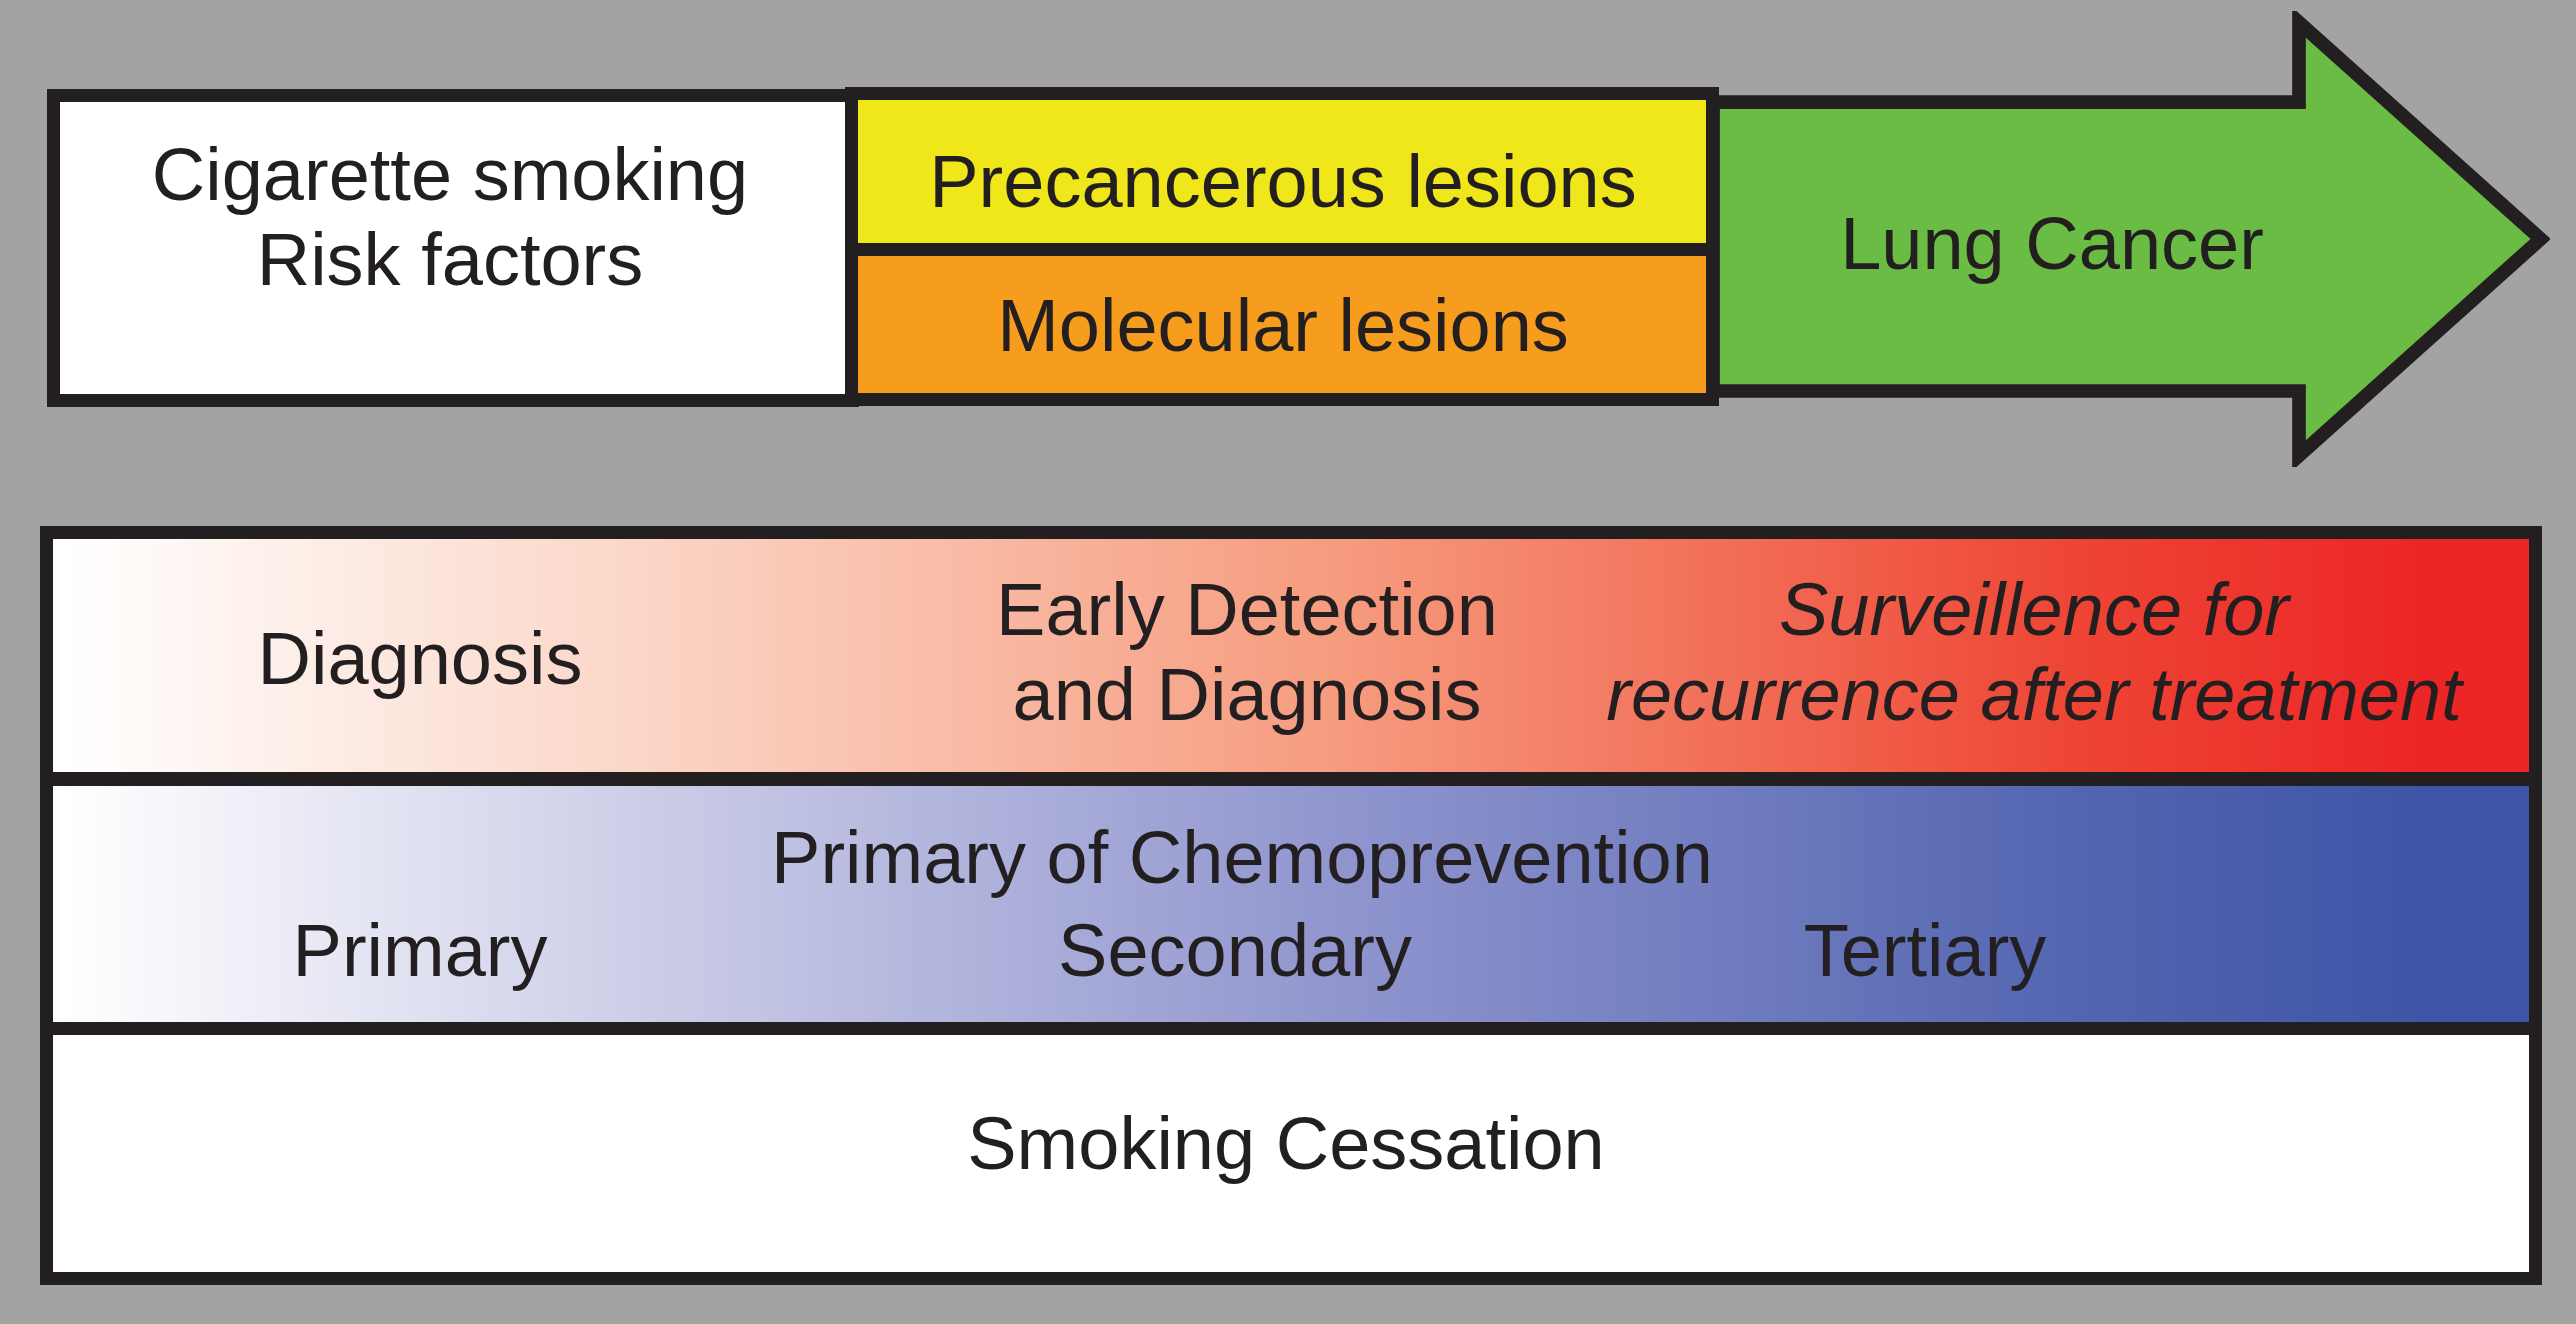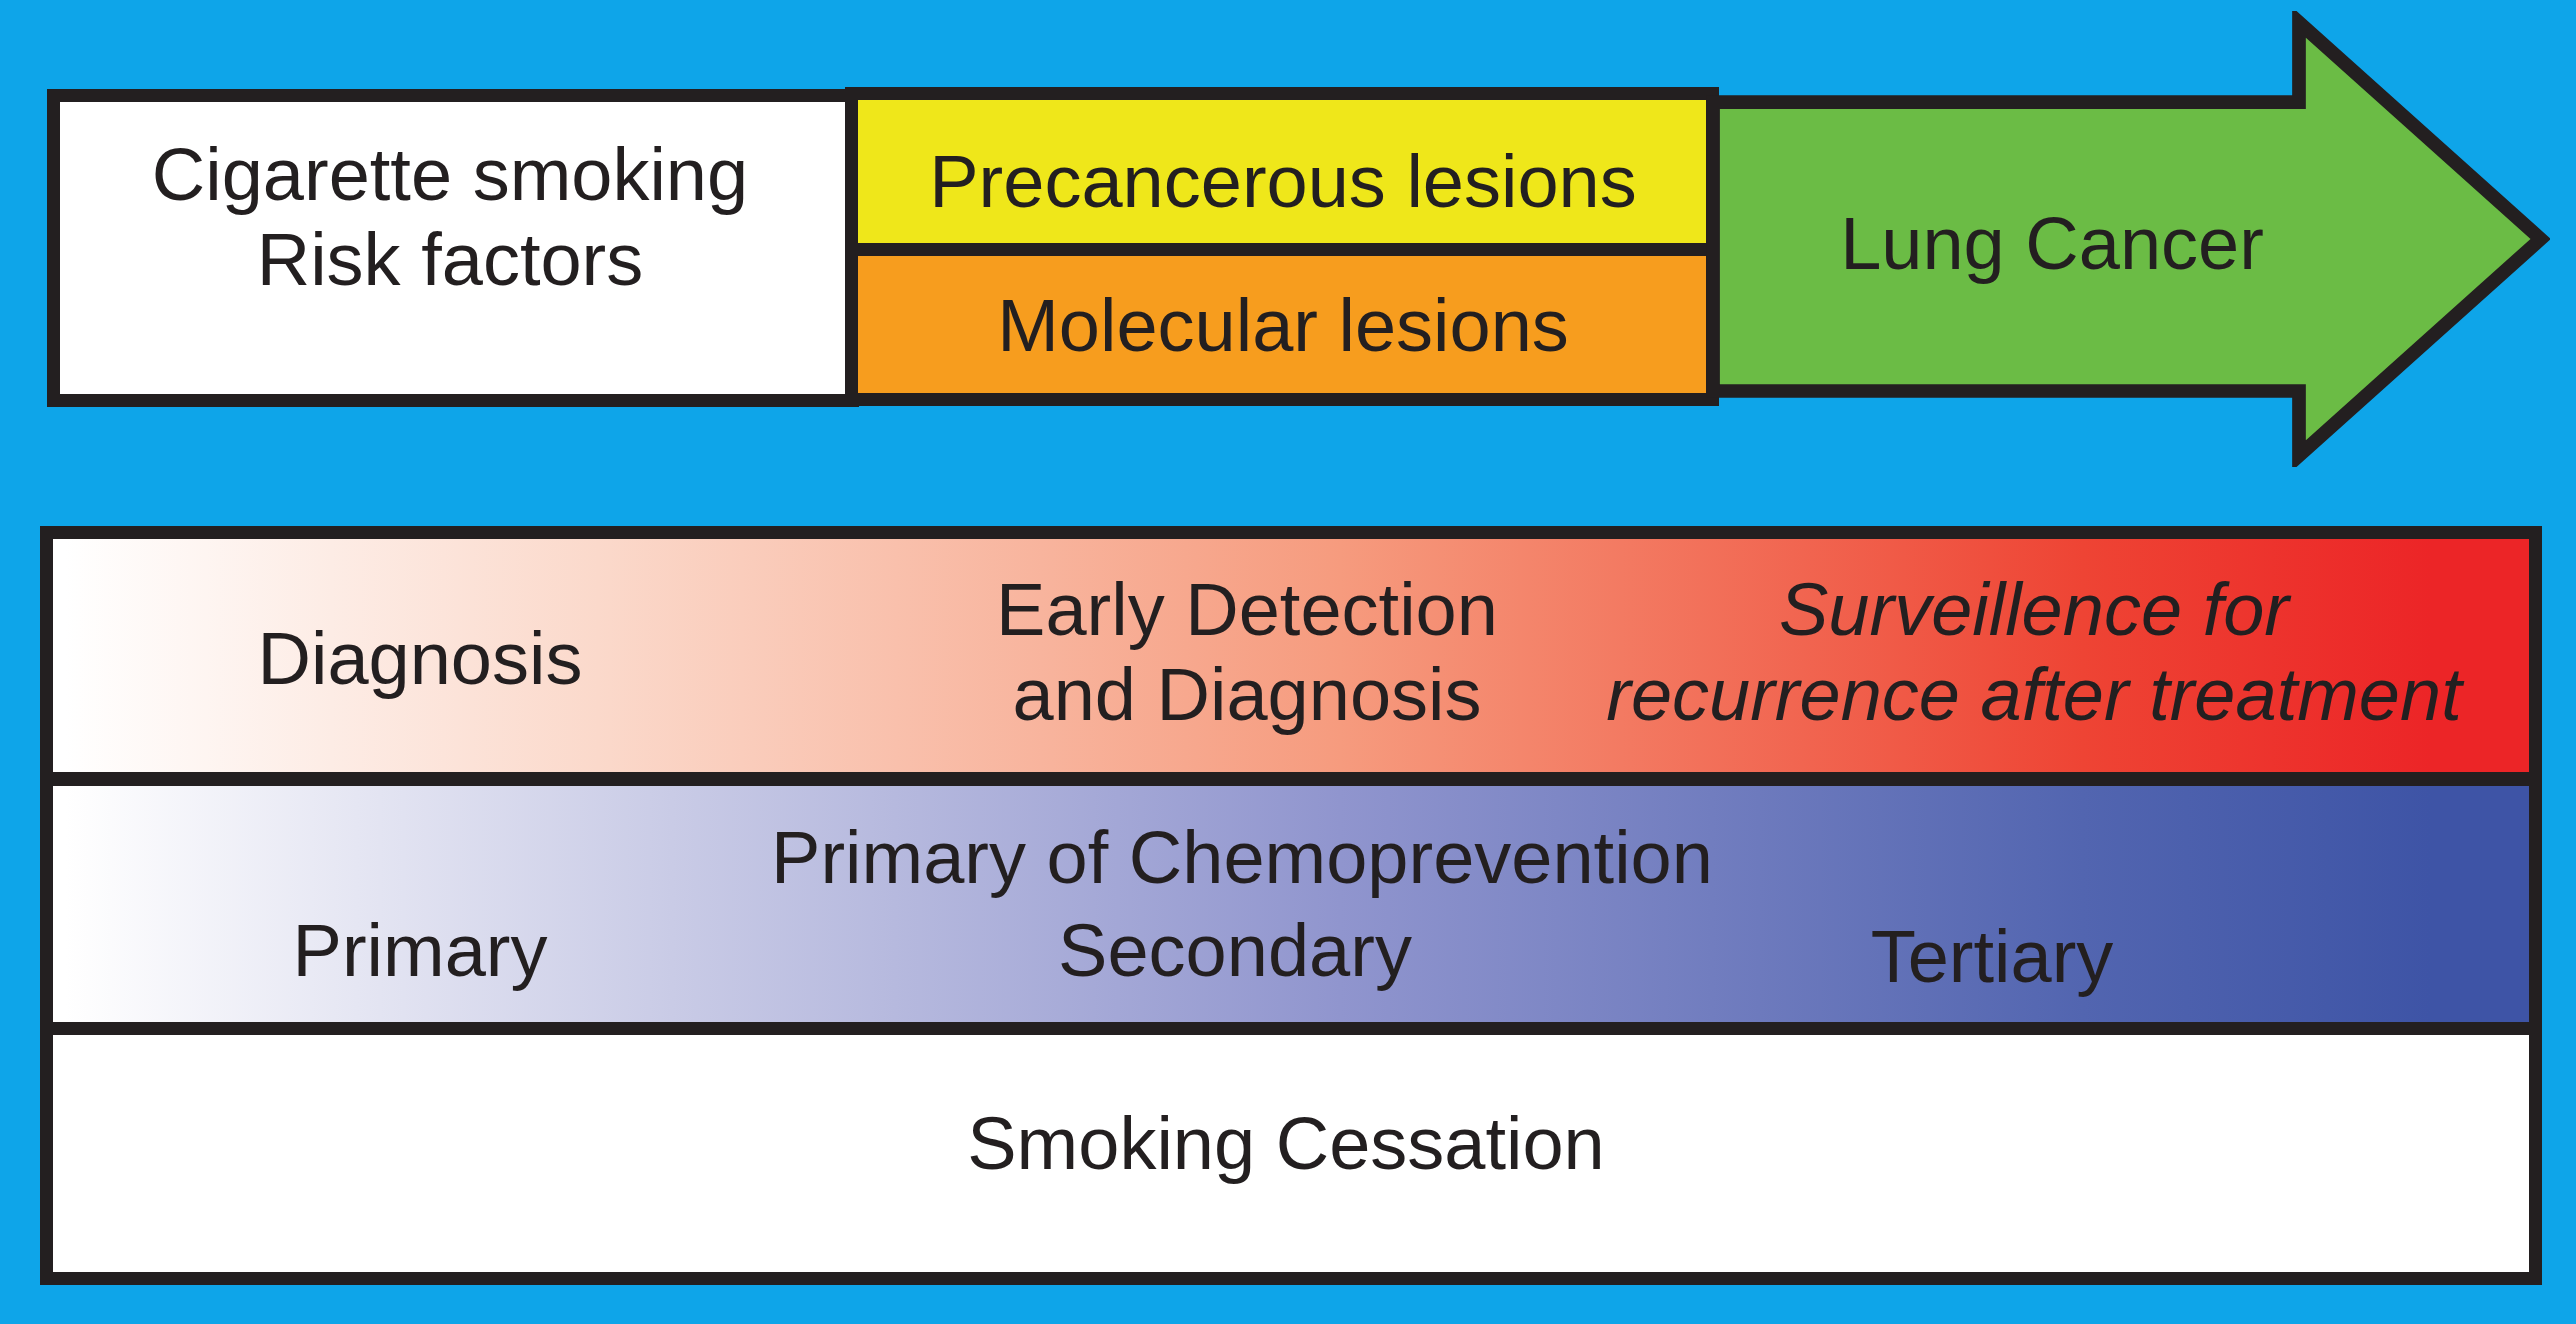--- a/index.html
+++ b/index.html
@@ -5,21 +5,21 @@
   html, body {
     margin: 0;
     padding: 0;
     background: #ffffff;
     font-family: "Liberation Sans", "DejaVu Sans", sans-serif;
   }
   .canvas {
     position: relative;
     width: 2576px;
     height: 1324px;
-    background: #0ea5e9;
+    background: #a3a3a3;
     overflow: hidden;
     color: #231f20;
   }
   
   .box {
     position: absolute;
     box-sizing: border-box;
     border: 13.7px solid #231f20;
   }
   .risk-box   { left: 47px;   top: 89px; width: 812px; height: 318px; background: #ffffff; }
@@ -66,21 +66,21 @@
   .lbl-risk      { left: 450px;  top: 217px;  }
   .lbl-pre       { left: 1283px; top: 173px; margin-top: 8px;  }
   .lbl-mol       { left: 1283px; top: 325px;  }
   .lbl-lung      { left: 2052px; top: 243px;  }
   .lbl-screening { left: 420px;  top: 658px;  }
   .lbl-early     { left: 1247px; top: 652px;  }
   .lbl-surv      { left: 2034px; top: 652px; font-style: italic;  }
   .lbl-trials    { left: 1242px; top: 857px; }
   .lbl-primary   { left: 420px;  top: 950px; }
   .lbl-secondary { left: 1235px; top: 950px; }
-  .lbl-tertiary  { left: 1992px; top: 950px; margin-top: 6px; }
+  .lbl-tertiary  { left: 1925px; top: 950px; }
   .lbl-cessation { left: 1286px; top: 1143px; }
 </style>
 </head>
 <body>
 
 <div class="canvas">
 
   <div class="box risk-box"></div>
   <div class="box pre-box"></div>
   <div class="box mol-box"></div>

